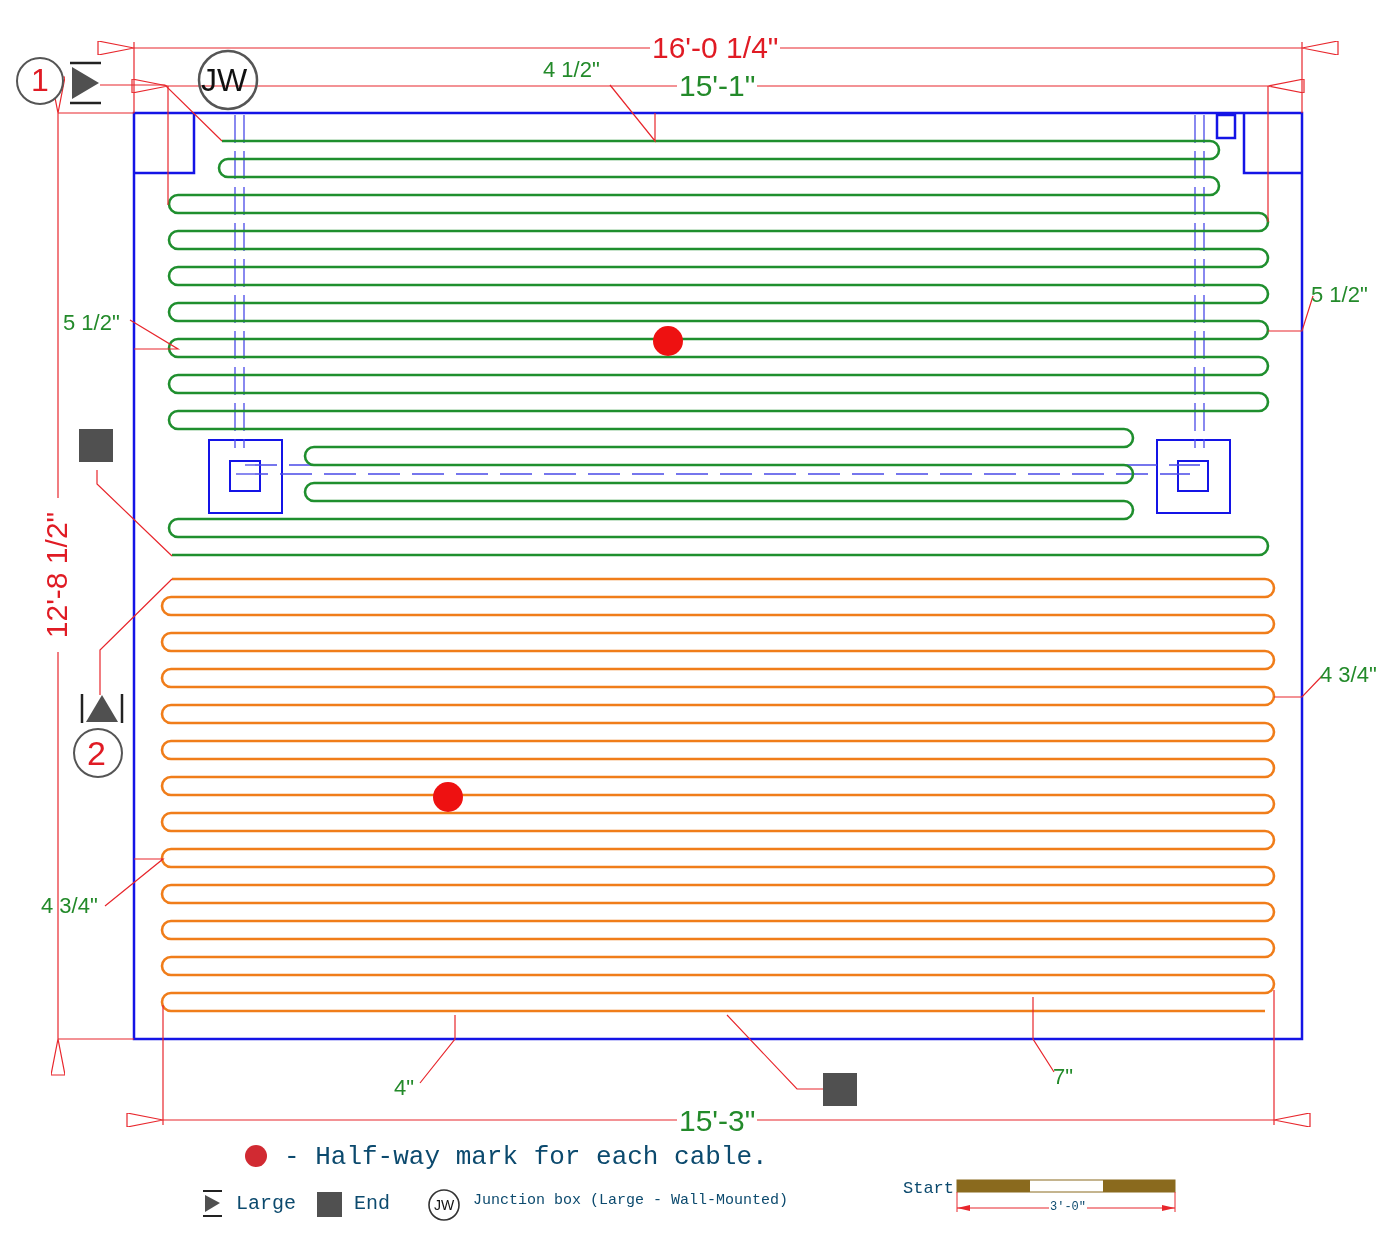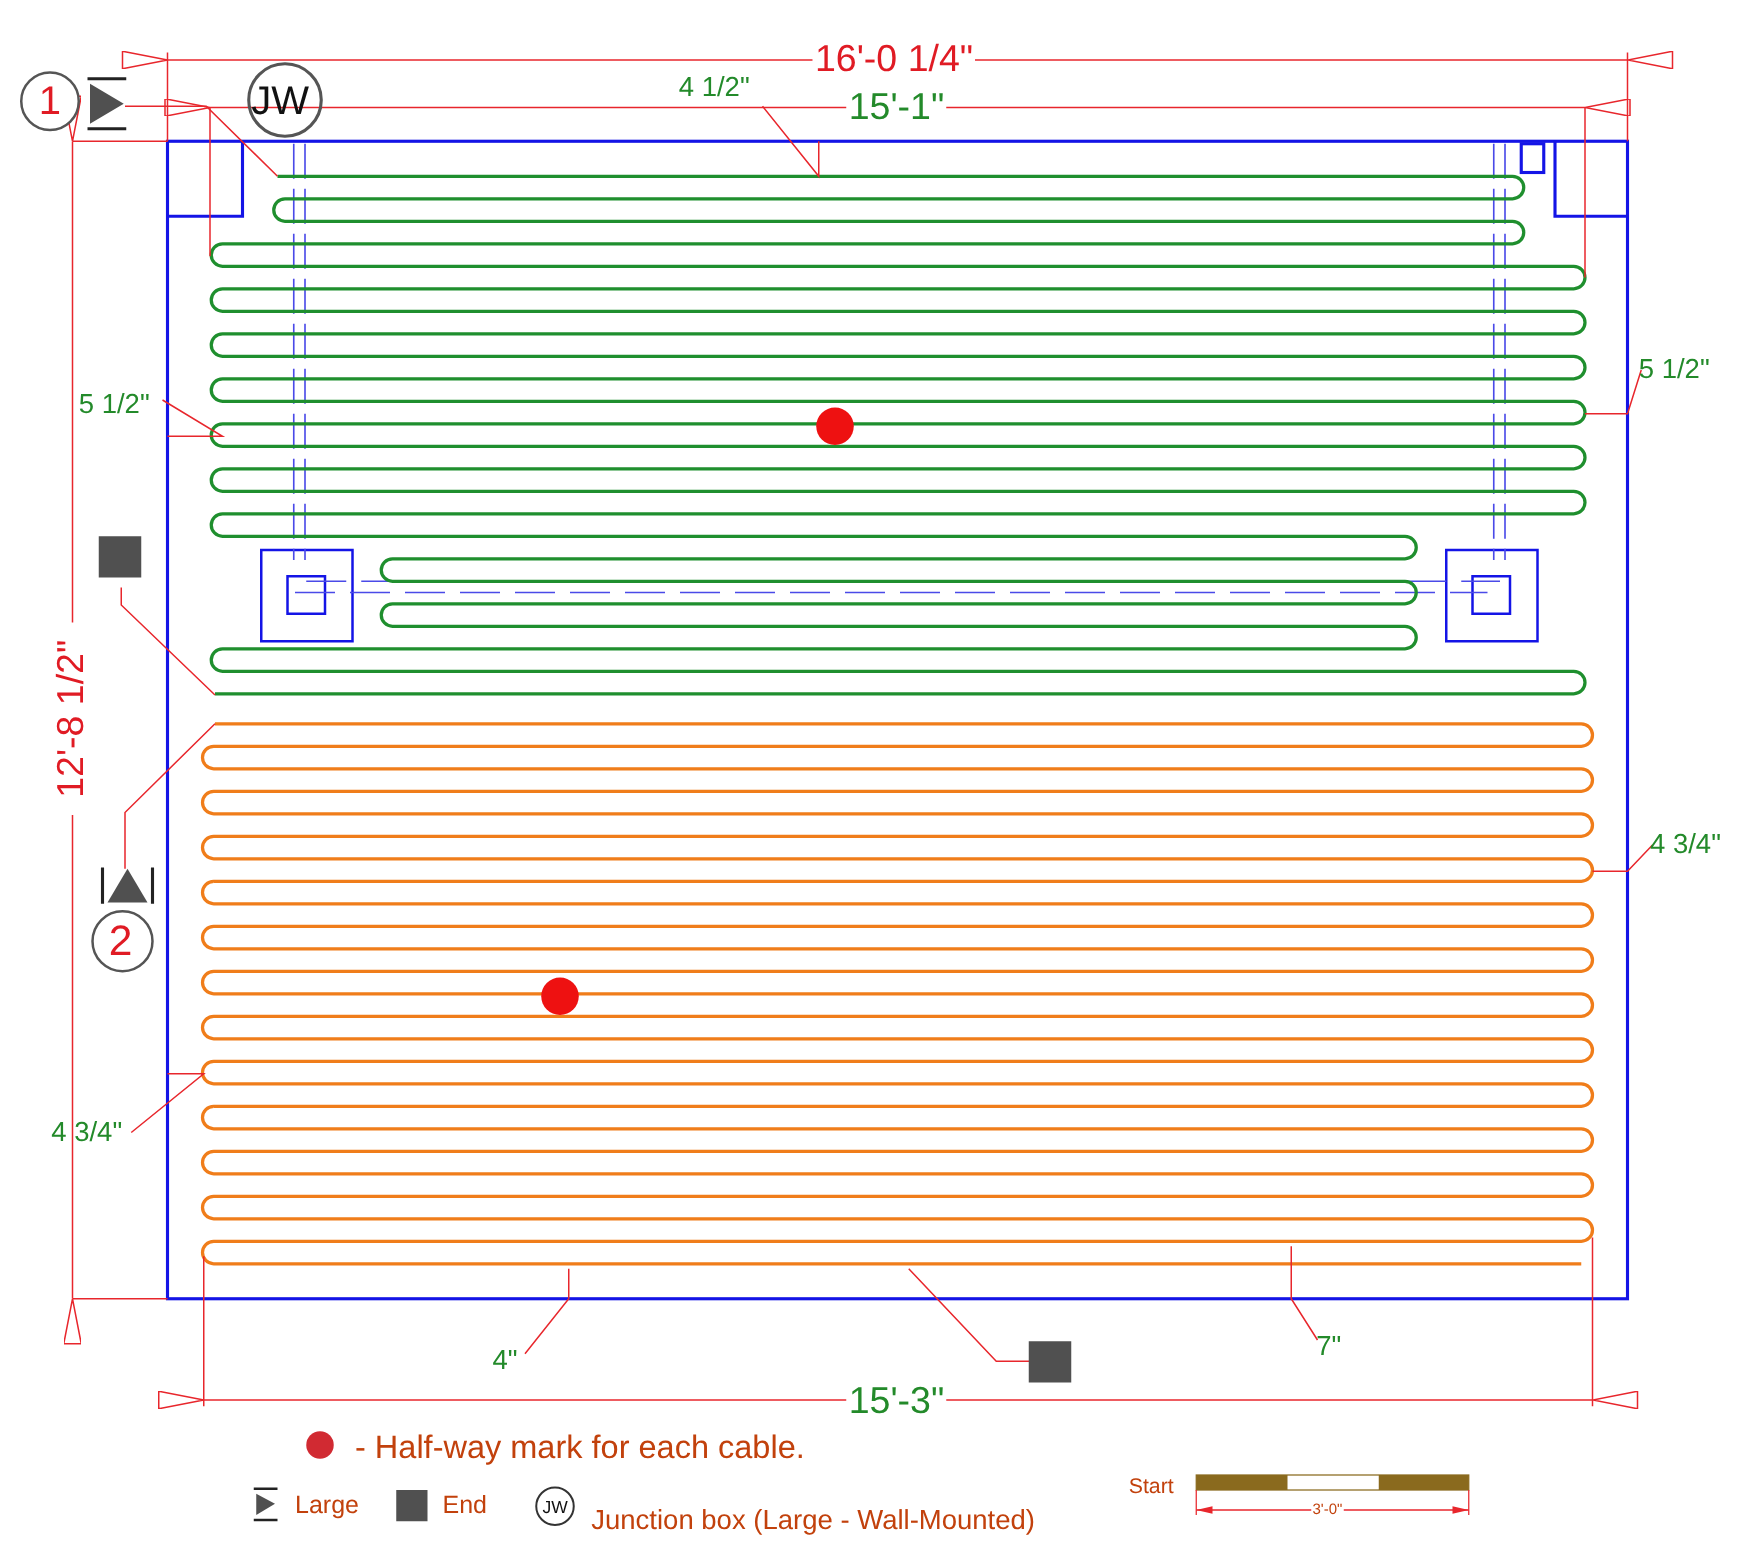--- a/index.html
+++ b/index.html
@@ -1,21 +1,21 @@
 <!DOCTYPE html>
 <html><head>
 <meta charset="utf-8">
 <style>
   html, body { margin:0; padding:0; background:#ffffff; }
   body { width:1400px; height:1253px; position:relative; overflow:hidden; font-family:"Liberation Sans", sans-serif; }
   svg#plan { position:absolute; left:0; top:0; }
   .lbl { position:absolute; white-space:nowrap; line-height:1; font-family:"Liberation Sans", sans-serif; }
   .red { color:#e01b24; }
   .green { color:#238a2a; }
-  .dark-red { color:#c2410c; }
+  .dark-red { color:#0c4a6e;font-family:Liberation Mono, monospace; }
 </style>
 </head>
 <body>
 
 <svg id="plan" width="1400" height="1253" viewBox="0 0 1400 1253">
   <defs>
     <marker id="arrowOpen" viewBox="0 0 40 14" refX="0" refY="7" markerWidth="40" markerHeight="14" orient="auto-start-reverse" markerUnits="userSpaceOnUse">
       <path d="M0,7 L36,0 L36,14 Z" fill="none" stroke="#e8262c" stroke-width="1.2"></path>
     </marker>
   </defs>
@@ -140,15 +140,15 @@
 <div class="lbl red" style="left:-20px;top:560px;font-size:30px;transform:rotate(-90deg);transform-origin:center;background:#fff;padding:0 2px;width:150px;text-align:center;">12'-8 1/2"</div>
 
 <div class="lbl red" style="left:31px;top:64px;font-size:32px;">1</div>
 <div class="lbl" style="left:201px;top:64px;font-size:32px;color:#111;">JW</div>
 <div class="lbl red" style="left:87px;top:736px;font-size:34px;">2</div>
 
 <div class="lbl dark-red" style="left:284px;top:1144px;font-size:26px;">- Half-way mark for each cable.</div>
 <div class="lbl dark-red" style="left:236px;top:1194px;font-size:20px;">Large</div>
 <div class="lbl dark-red" style="left:354px;top:1194px;font-size:20px;">End</div>
 <div class="lbl" style="left:434px;top:1198px;font-size:14px;color:#111;">JW</div>
-<div class="lbl dark-red" style="left:473px;top:1193px;font-size:22px;margin-top:12px;">Junction box (Large - Wall-Mounted)</div>
+<div class="lbl dark-red" style="left:473px;top:1193px;font-size:15px;">Junction box (Large - Wall-Mounted)</div>
 <div class="lbl dark-red" style="left:903px;top:1180px;font-size:17px;">Start</div>
 <div class="lbl dark-red" style="left:1049px;top:1201px;font-size:12px;background:#fff;padding:0 1px;">3'-0"</div>
 
 </body></html>

